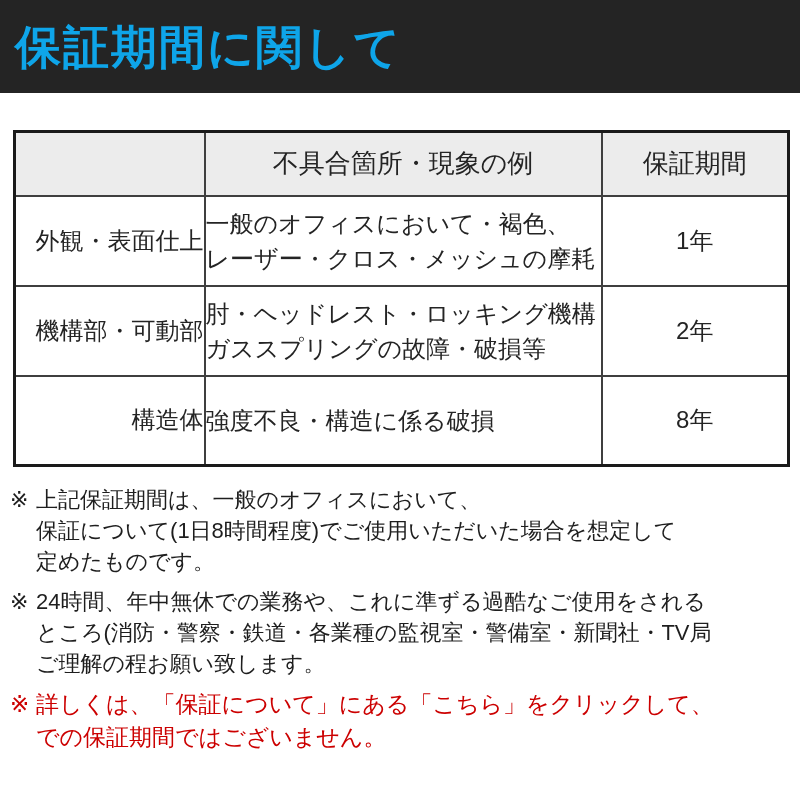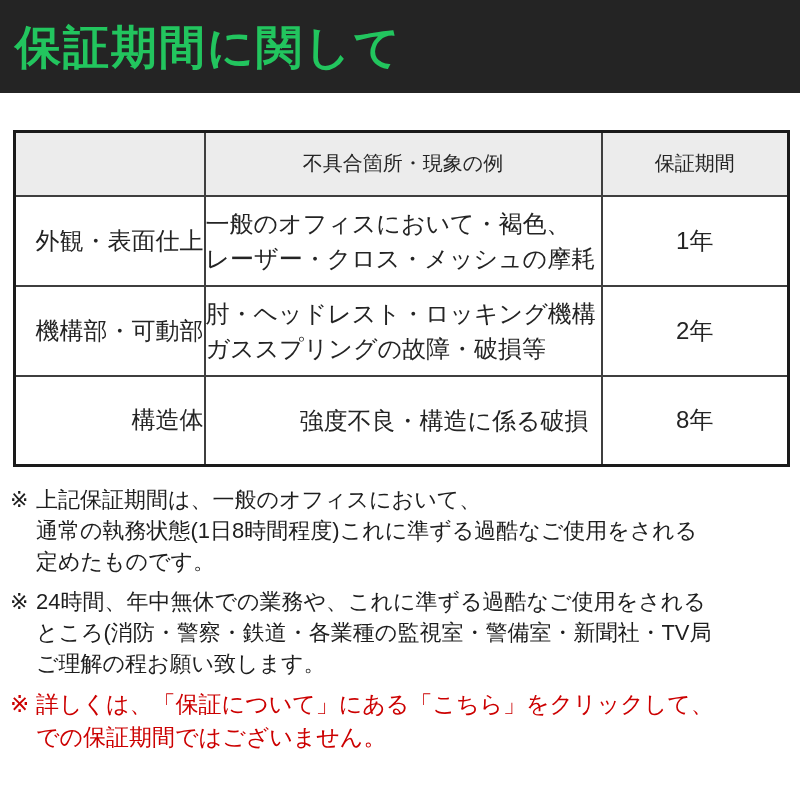--- a/index.html
+++ b/index.html
@@ -22,21 +22,21 @@
   .title-bar {
     width: 800px;
     height: 93px;
     background: #242424;
     display: flex;
     align-items: center;
     padding-left: 15px;
   }
   .title-bar h1 {
     margin: 0;
-    color: #22c55e;
+    color: #0ea5e9;
     font-size: 46px;
     font-weight: 900;
     letter-spacing: 2px;
     line-height: 1;
   }
 
   
   table.warranty {
     border-collapse: collapse;
     table-layout: fixed;
@@ -46,41 +46,41 @@
   }
   table.warranty th,
   table.warranty td {
     border: 2px solid #3f3f3f;
     color: #242424;
     padding: 0;
   }
   table.warranty thead th {
     background: #ececec;
     height: 64px;
-    font-size: 20px;
+    font-size: 26px;
     font-weight: 500;
     text-align: center;
   }
   table.warranty tbody td { height: 90px; }
   .col-category { width: 190px; }
   .col-examples { width: 397px; }
   .col-period   { width: 187px; }
   .cell-category {
     text-align: right;
     font-size: 24px;
   }
   .cell-examples {
     font-size: 24px;
     line-height: 35px;
     text-align: left;
     padding: 0 6px 0 13px;
   }
   .cell-examples.centered {
-    text-align: right;
-    padding: 12px;
+    text-align: left;
+    padding: 0;
   }
   .cell-period {
     text-align: center;
     font-size: 24px;
   }
 
   
   .notes {
     margin: 17px 8px 0 10px;
     font-size: 22px;
@@ -150,21 +150,21 @@
         <td class="cell-period">8年</td>
       </tr>
     </tbody>
   </table>
 
   <section class="notes">
 
     <div class="note">
       <span class="marker">※</span>
       <div>上記保証期間は、一般のオフィスにおいて、</div>
-      <div>通常の執務状態(1日8時間程度)これに準ずる過酷なご使用をされる</div>
+      <div>保証について(1日8時間程度)でご使用いただいた場合を想定して</div>
       <div>定めたものです。</div>
     </div>
 
     <div class="note">
       <span class="marker">※</span>
       <div>24時間、年中無休での業務や、これに準ずる過酷なご使用をされる</div>
       <div>ところ(消防・警察・鉄道・各業種の監視室・警備室・新聞社・TV局</div>
       <div>ご理解の程お願い致します。</div>
     </div>
 

